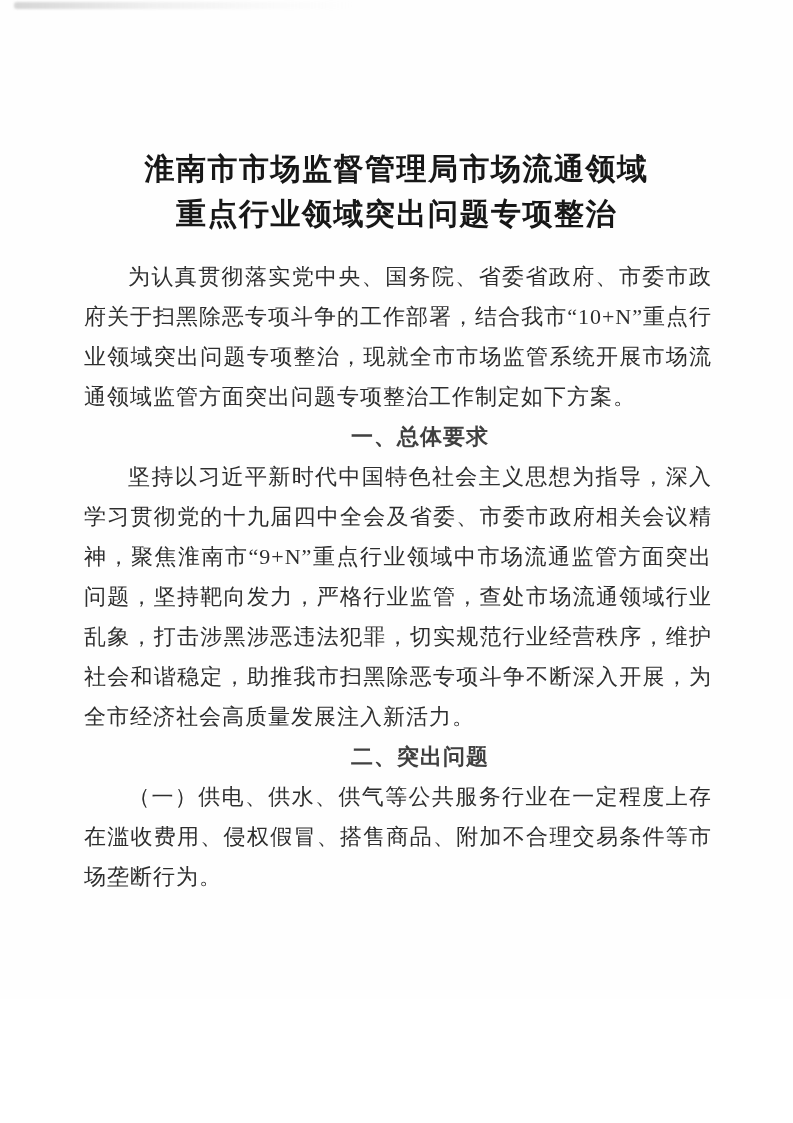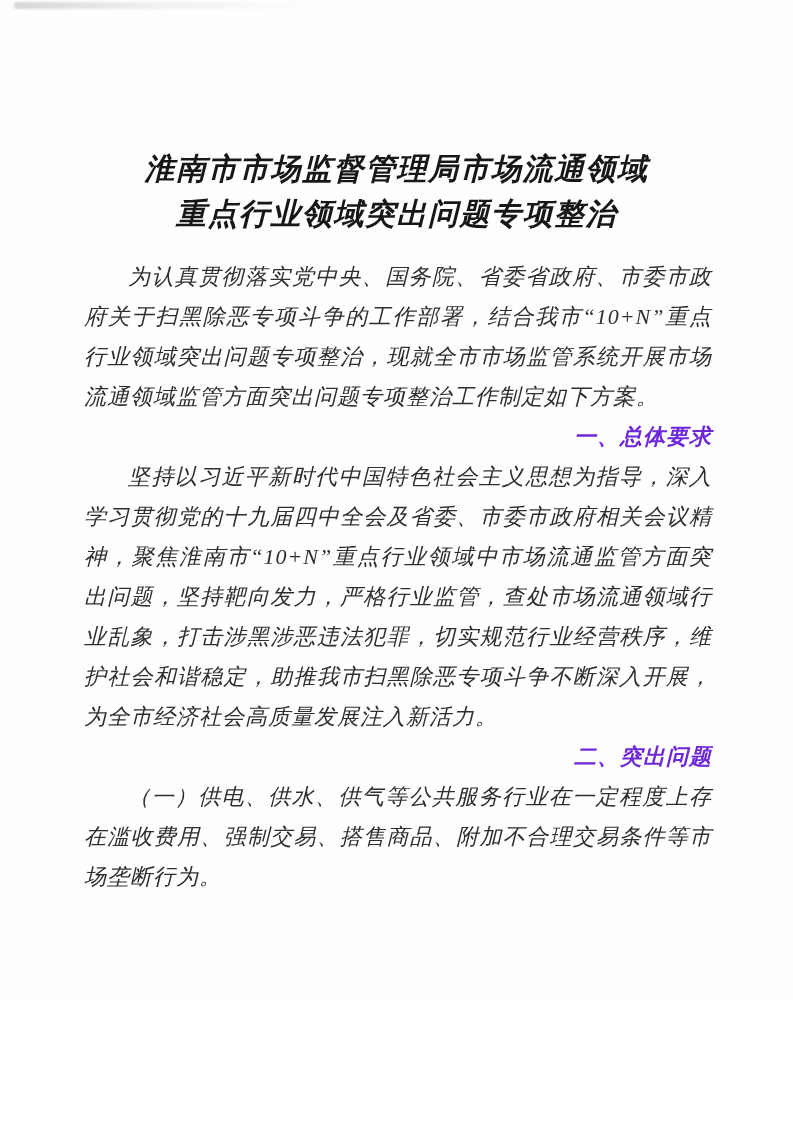--- a/index.html
+++ b/index.html
@@ -8,21 +8,20 @@
     padding: 0;
     background: #ffffff;
   }
   .page {
     position: relative;
     width: 793px;
     height: 999px;
     background: #fefefe;
     overflow: hidden;
     font-family: "Liberation Serif", "DejaVu Serif", serif;
-    font-style: italic;
   }
   
   .scan-streak-top {
     position: absolute;
     top: 2px;
     left: 14px;
     width: 340px;
     height: 7px;
     background: linear-gradient(to right,
       rgba(150,150,150,0.38),
@@ -62,24 +61,24 @@
   .doc-body p {
     margin: 0;
     text-indent: 2em;
   }
   .doc-body h2 {
     margin: 0;
     font-size: 22px;
     line-height: 40px;
     text-indent: 2em;
     font-weight: 700;
-    color: #6d28d9;
+    color: #404040;
     font-family: "Liberation Sans", "DejaVu Sans", sans-serif;
     letter-spacing: 1px;
-    text-align: right;
+    text-align: center;
   }
   .page-number {
     position: absolute;
     left: 112px;
     top: 998px;
     font-size: 19px;
     color: #4a4a4a;
     letter-spacing: 4px;
     font-family: "Liberation Serif", "DejaVu Serif", serif;
   }
@@ -93,20 +92,20 @@
   <div class="scan-line-left"></div>
 
   <div class="doc-title">
     <div>淮南市市场监督管理局市场流通领域</div>
     <div>重点行业领域突出问题专项整治</div>
   </div>
 
   <div class="doc-body">
     <p>为认真贯彻落实党中央、国务院、省委省政府、市委市政府关于扫黑除恶专项斗争的工作部署，结合我市“10+N”重点行业领域突出问题专项整治，现就全市市场监管系统开展市场流通领域监管方面突出问题专项整治工作制定如下方案。</p>
     <h2>一、总体要求</h2>
-    <p>坚持以习近平新时代中国特色社会主义思想为指导，深入学习贯彻党的十九届四中全会及省委、市委市政府相关会议精神，聚焦淮南市“10+N”重点行业领域中市场流通监管方面突出问题，坚持靶向发力，严格行业监管，查处市场流通领域行业乱象，打击涉黑涉恶违法犯罪，切实规范行业经营秩序，维护社会和谐稳定，助推我市扫黑除恶专项斗争不断深入开展，为全市经济社会高质量发展注入新活力。</p>
+    <p>坚持以习近平新时代中国特色社会主义思想为指导，深入学习贯彻党的十九届四中全会及省委、市委市政府相关会议精神，聚焦淮南市“9+N”重点行业领域中市场流通监管方面突出问题，坚持靶向发力，严格行业监管，查处市场流通领域行业乱象，打击涉黑涉恶违法犯罪，切实规范行业经营秩序，维护社会和谐稳定，助推我市扫黑除恶专项斗争不断深入开展，为全市经济社会高质量发展注入新活力。</p>
     <h2>二、突出问题</h2>
-    <p>（一）供电、供水、供气等公共服务行业在一定程度上存在滥收费用、强制交易、搭售商品、附加不合理交易条件等市场垄断行为。</p>
+    <p>（一）供电、供水、供气等公共服务行业在一定程度上存在滥收费用、侵权假冒、搭售商品、附加不合理交易条件等市场垄断行为。</p>
   </div>
 
   <div class="page-number">- 2 -</div>
 
 </div>
 
 </body></html>

